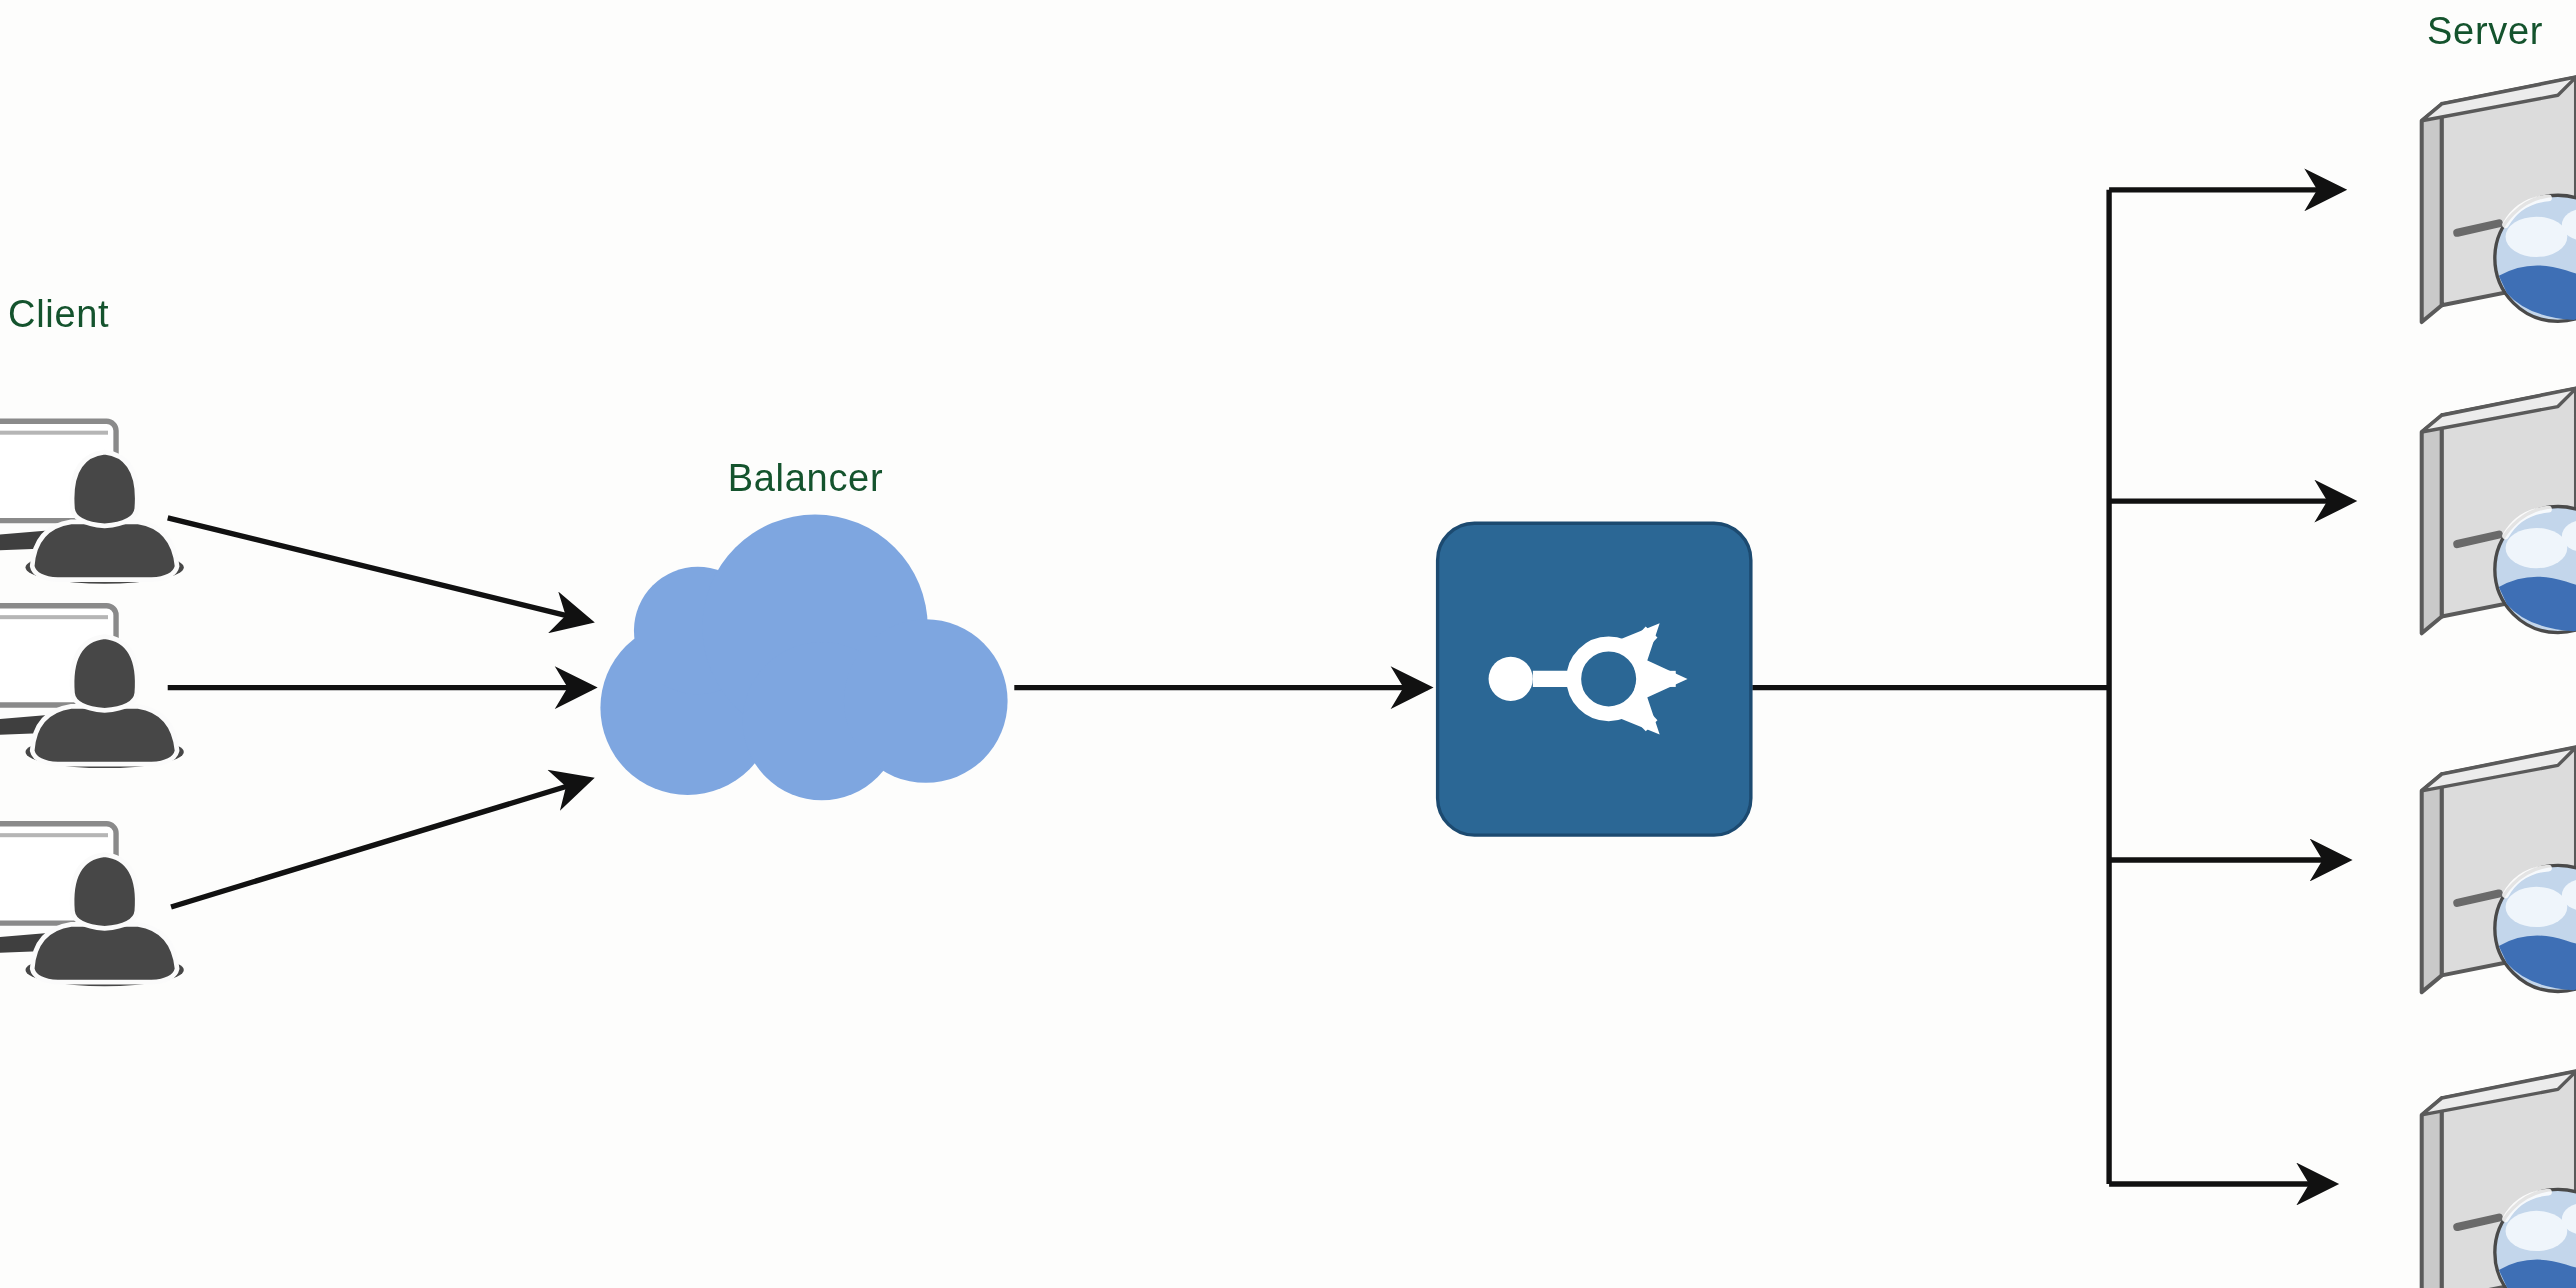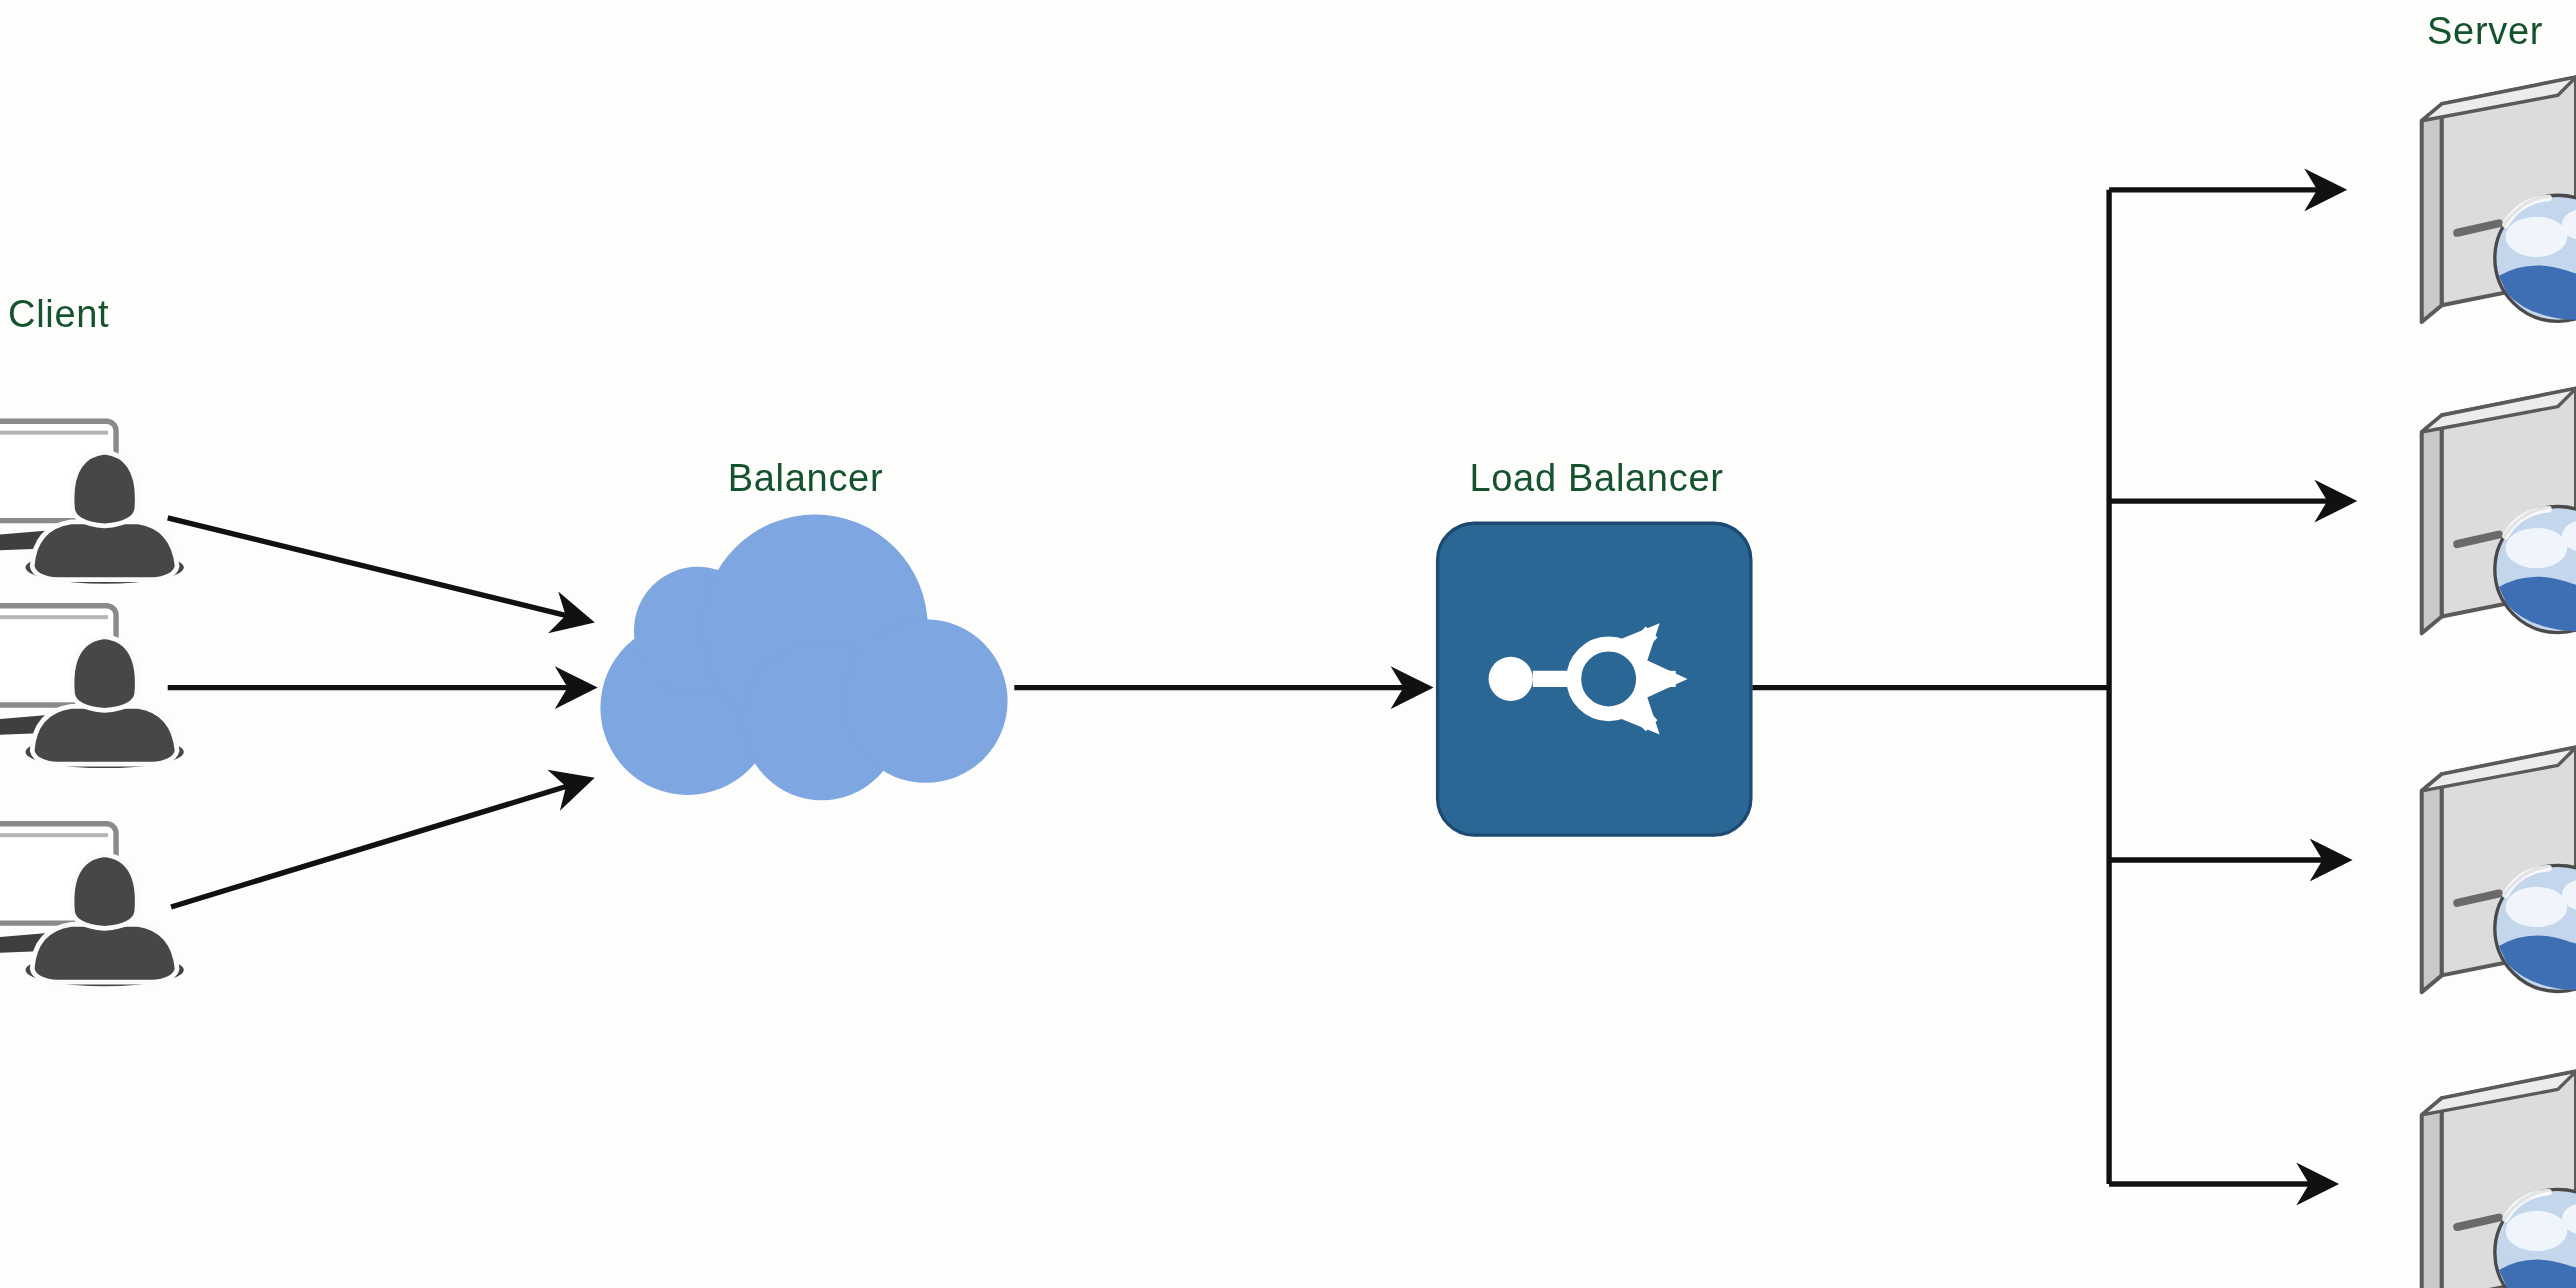--- a/index.html
+++ b/index.html
@@ -107,16 +107,15 @@
     <g>
       <use href="#server-icon" transform="translate(3585,1084)"></use>
     </g>
     <g>
       <use href="#server-icon" transform="translate(3585,1567)"></use>
     </g>
   </svg>
 
   <div class="diagram-label lbl-client">Client</div>
   <div class="diagram-label lbl-internet">Balancer</div>
-  <div class="diagram-label lbl-loadbalancer">Load Balancer</div>
   <div class="diagram-label lbl-server">Server</div>
 </div>
 
 
 </body></html>

